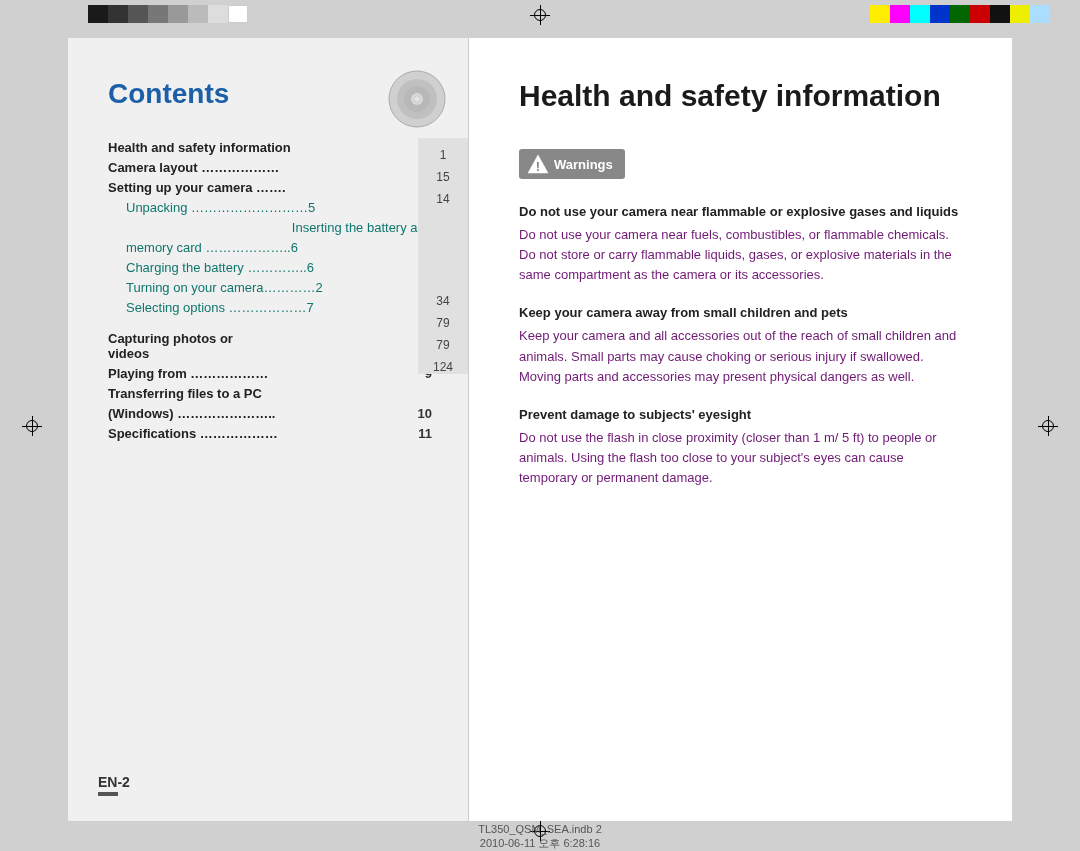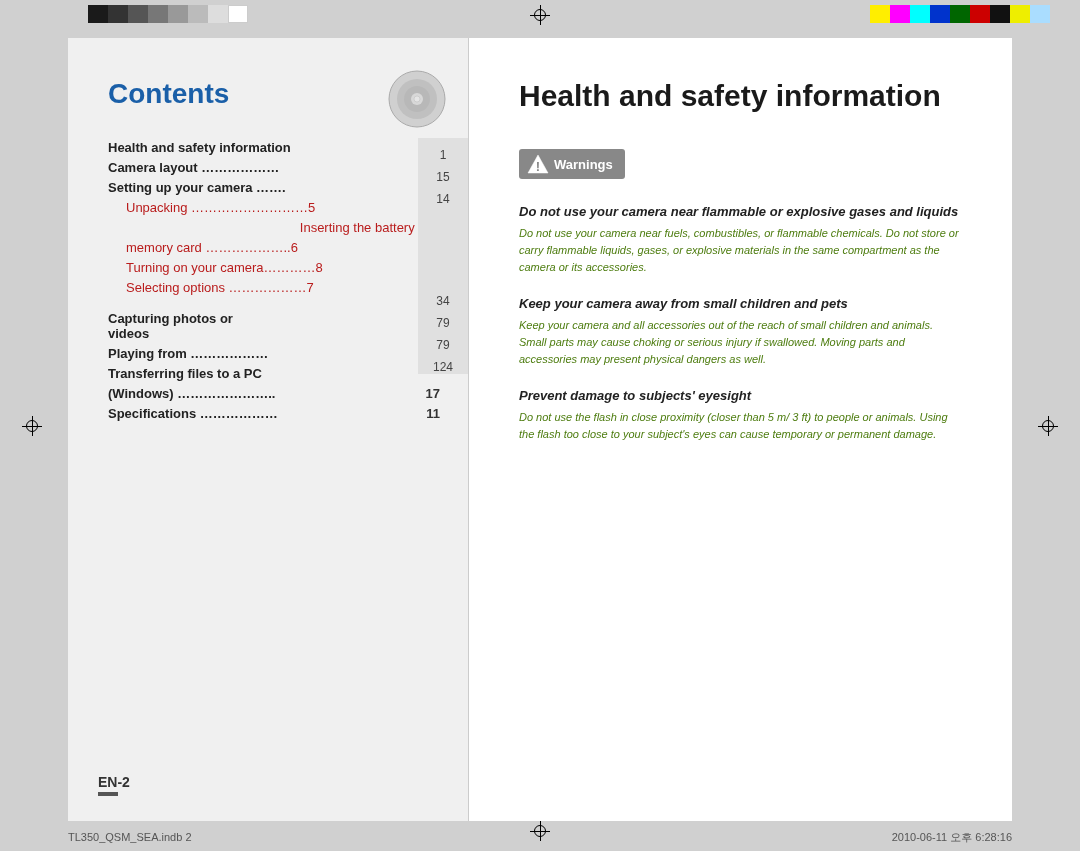--- a/index.html
+++ b/index.html
@@ -51,21 +51,21 @@
       display: flex;
       gap: 0;
       background: #fff;
     }
 
     
     .left-page {
       width: 400px;
       min-width: 400px;
       background: #f0f0f0;
-      padding: 40px 28px 30px 40px;
+      padding: 40px 36px 30px 40px;
       position: relative;
     }
 
     .contents-title {
       font-size: 28px;
       font-weight: bold;
       color: #1a5fa8;
       margin-bottom: 30px;
     }
 
@@ -95,21 +95,21 @@
     }
 
     .toc-label.bold {
       font-weight: bold;
       color: #222;
     }
 
     .toc-label.indent {
       padding-left: 18px;
       font-weight: normal;
-      color: #b91c1c;
+      color: #0f766e;
     }
 
     .toc-page {
       color: #333;
       font-size: 13px;
       min-width: 18px;
       text-align: right;
     }
 
     .toc-page.bold {
@@ -176,48 +176,48 @@
       color: #fff;
       padding: 4px 12px 4px 8px;
       border-radius: 3px;
       margin-bottom: 25px;
       font-size: 13px;
       font-weight: bold;
     }
 
     .hs-section {
       margin-bottom: 20px;
-      font-style: italic;
     }
 
     .hs-section-title {
       font-size: 13px;
       font-weight: bold;
       color: #222;
       margin-bottom: 6px;
     }
 
     .hs-section-text {
-      font-size: 11px;
-      color: #4d7c0f;
+      font-size: 13px;
+      color: #701a75;
       line-height: 1.55;
     }
 
     
     .footer {
       position: absolute;
       bottom: 0;
       left: 68px;
       right: 68px;
       height: 28px;
       display: flex;
       align-items: center;
       justify-content: space-between;
       font-size: 11px;
       color: #555;
+      flex-direction: column;
     }
 
     
     .reg-top-center {
       position: absolute;
       top: 5px;
       left: 50%;
       transform: translateX(-50%);
     }
 
@@ -360,23 +360,26 @@
         <span class="toc-label indent">Unpacking  ………………………5</span>
       </div>
 
       <div class="toc-row" style="flex-wrap:wrap;text-align:right;">
         <span class="toc-label indent">Inserting the battery and</span>
       </div>
       <div class="toc-row">
         <span class="toc-label indent">memory card  ………………..6</span>
       </div>
 
-
-      <div class="toc-row">
-        <span class="toc-label indent">Turning on your camera…………8</span>
+      <div class="toc-row">
+        <span class="toc-label indent">Charging the battery  …………..6</span>
+      </div>
+
+      <div class="toc-row">
+        <span class="toc-label indent">Turning on your camera…………2</span>
       </div>
 
       <div class="toc-row">
         <span class="toc-label indent">Selecting options  ………………7</span>
       </div>
 
       <div class="toc-row" style="margin-top:16px;">
         <span class="toc-label bold">Capturing photos or videos</span>
         <span style="flex:1"></span>
         <span class="toc-page bold">8</span>
@@ -385,21 +388,21 @@
       <div class="toc-row">
         <span class="toc-label bold">Playing from  ………………</span>
         <span class="toc-page bold">9</span>
       </div>
 
       <div class="toc-row">
         <span class="toc-label bold">Transferring files to a PC</span>
       </div>
       <div class="toc-row">
         <span class="toc-label bold">(Windows)  …………………..</span>
-        <span class="toc-page bold">17</span>
+        <span class="toc-page bold">10</span>
       </div>
 
       <div class="toc-row">
         <span class="toc-label bold">Specifications  ………………</span>
         <span class="toc-page bold">11</span>
       </div>
     </div>
 
     <div class="toc-right-col">
       <span class="toc-right-num">1</span>
@@ -452,21 +455,21 @@
         <span>Keep your camera away from small children and pets</span>
       </div>
       <div class="hs-section-text">Keep your camera and all accessories out of the reach of small children and animals. Small parts may cause choking or serious injury if swallowed. Moving parts and accessories may present physical dangers as well.</div>
     </div>
 
     
     <div class="hs-section">
       <div class="hs-section-title">
         <span>Prevent damage to subjects' eyesight</span>
       </div>
-      <div class="hs-section-text">Do not use the flash in close proximity (closer than 5 m/ 3 ft) to people or animals. Using the flash too close to your subject's eyes can cause temporary or permanent damage.</div>
+      <div class="hs-section-text">Do not use the flash in close proximity (closer than 1 m/ 5 ft) to people or animals. Using the flash too close to your subject's eyes can cause temporary or permanent damage.</div>
     </div>
 
   </div>
 </div>
 
 <div class="reg-bottom-center">
   <div class="crosshair">
     <div class="crosshair-circle"></div>
   </div>
 </div>

